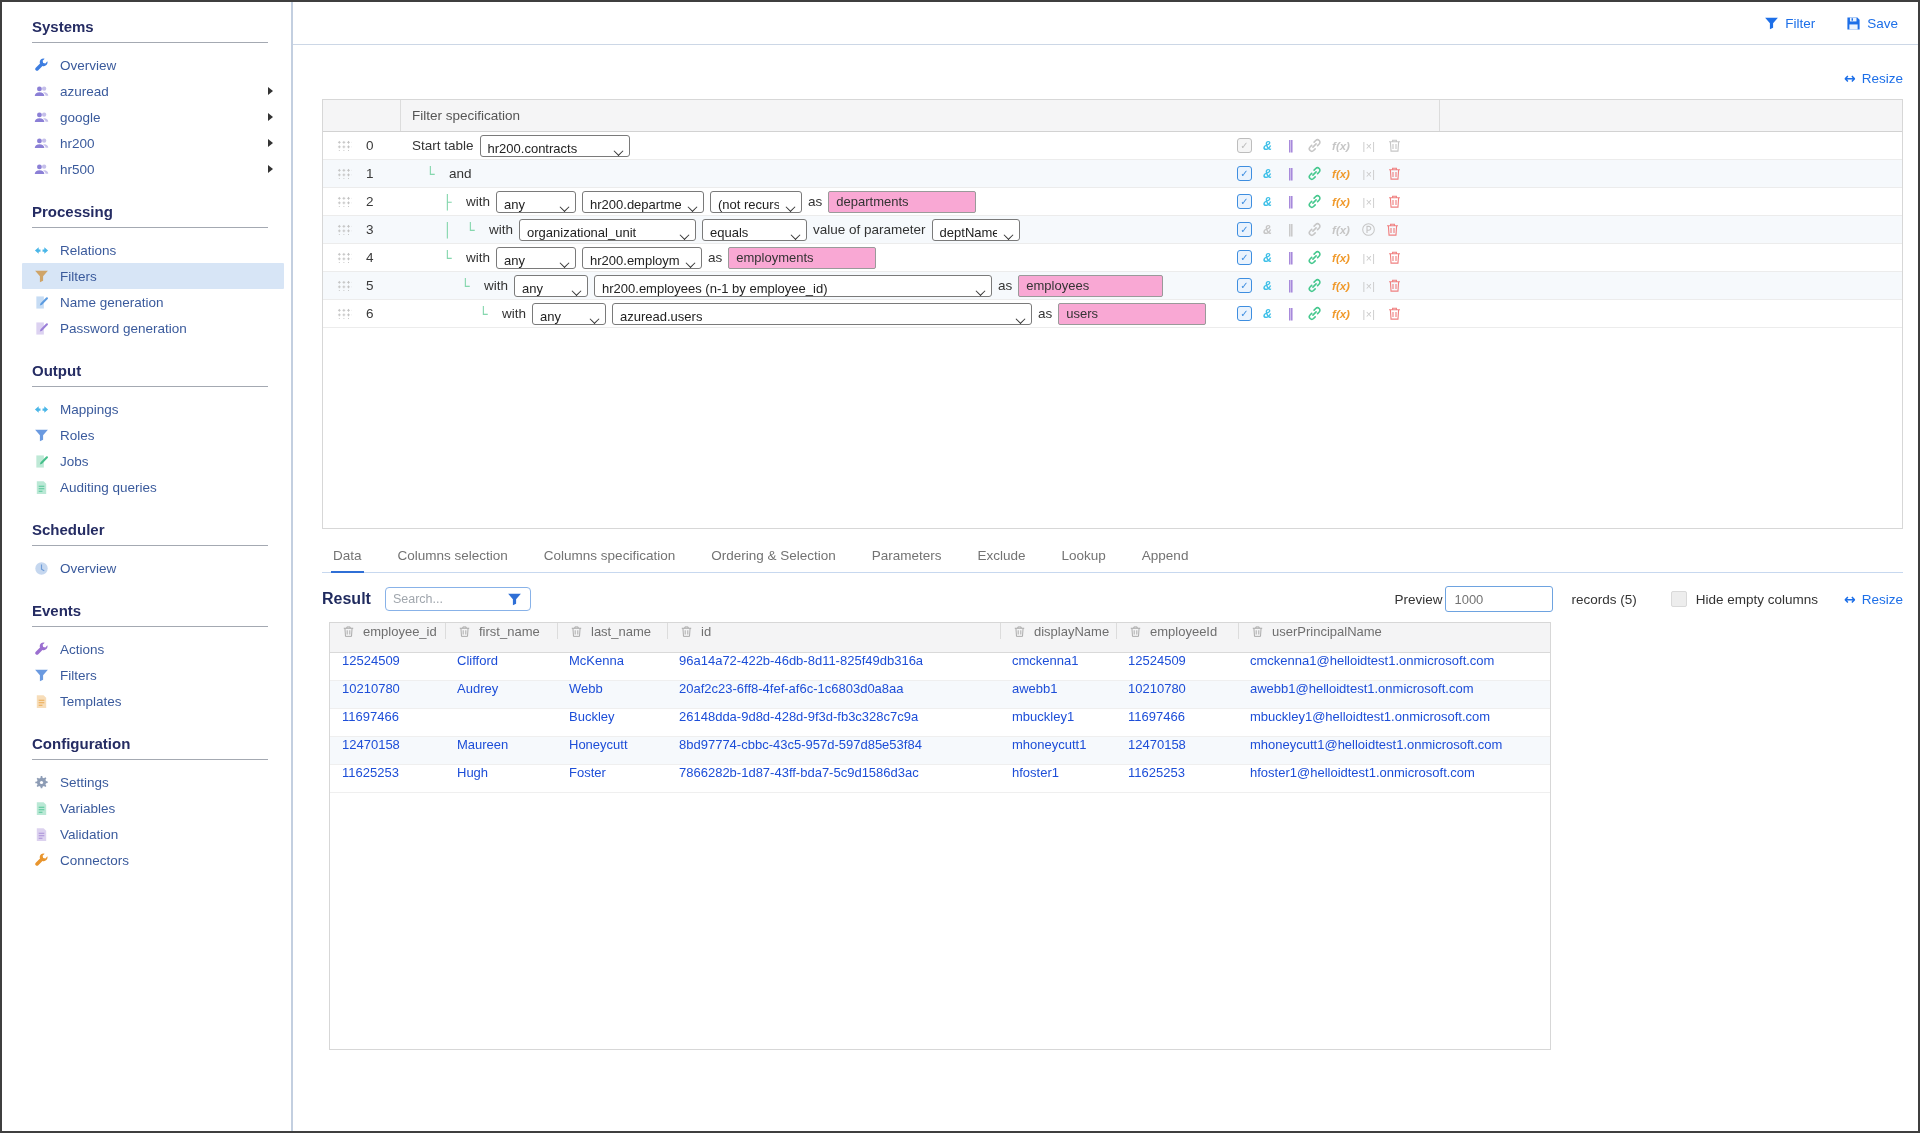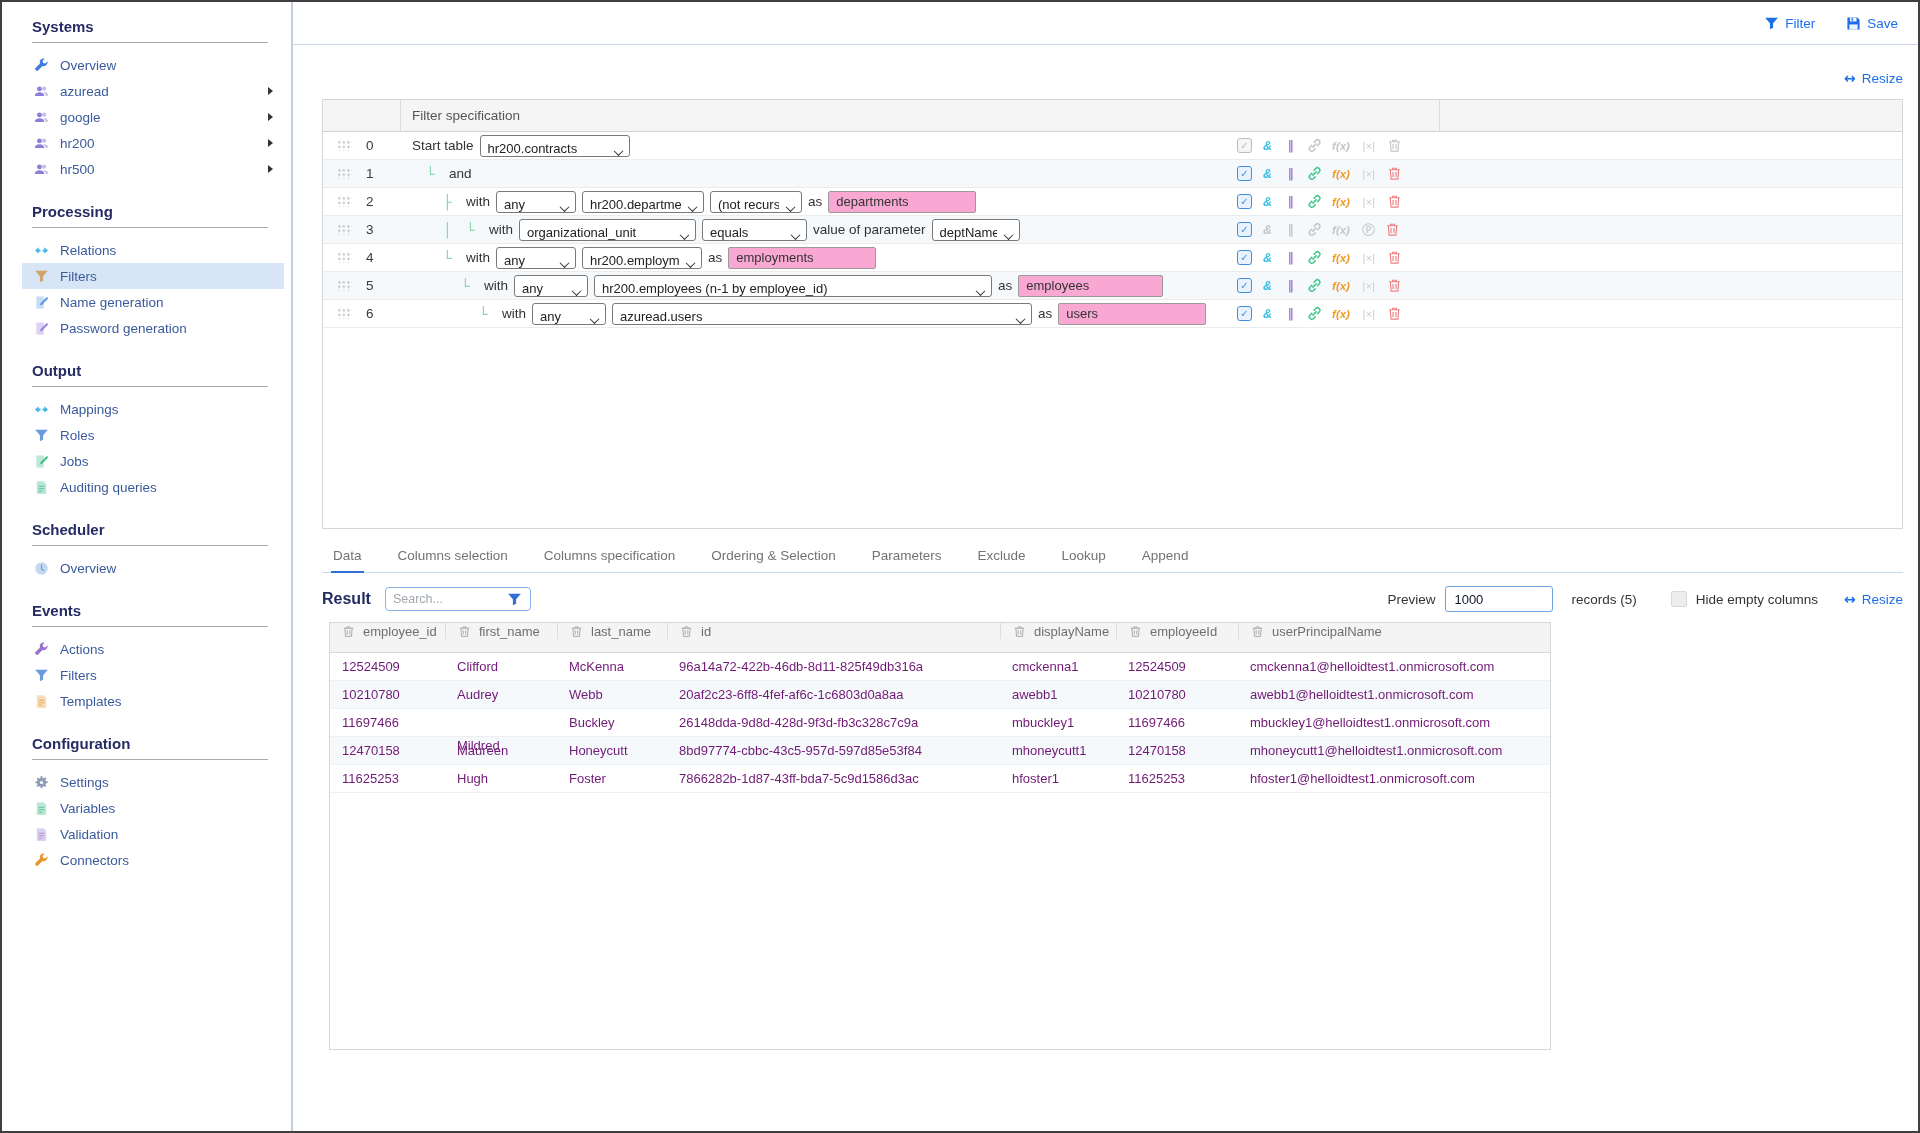--- a/index.html
+++ b/index.html
@@ -54,34 +54,34 @@
   .tab{color:#737373;font-size:13.5px;padding:5px 2px 8px;cursor:pointer;white-space:nowrap}
   .tab.active{border-bottom:2px solid #2f6fd6;margin-bottom:-1px}
 
   
   .result-bar{display:flex;align-items:center;margin:13px 15px 10px 29px;flex-shrink:0}
   .result-title{font-size:16px;font-weight:bold;color:#1f2a5e}
   .search-box{margin-left:14px;width:146px;height:24px;border:1px solid #88b2e8;border-radius:4px;display:flex;align-items:center;padding:0 7px;gap:4px;background:#fff}
   .search-box input{border:none;outline:none;flex:1;font-size:12.5px;font-family:inherit;color:#333;min-width:0;background:transparent}
   .search-box input::placeholder{color:#a0a6ad}
   .preview-label{margin-left:auto;font-size:13.5px;color:#333}
-  .preview-input{width:108px;height:26px;border:1px solid #6ea3e0;border-radius:3px;margin-left:10px;padding:0 8px;font-size:13px;font-family:inherit;color:#0f172a}
+  .preview-input{width:108px;height:26px;border:1px solid #6ea3e0;border-radius:3px;margin-left:3px;padding:0 8px;font-size:13px;font-family:inherit;color:#737373}
   .records-label{margin-left:18px;font-size:13.5px;color:#333}
   .hide-cb{margin-left:34px;width:16px;height:16px;background:#ededed;border:1px solid #d9d9d9;border-radius:2px;cursor:pointer;flex-shrink:0}
   .hide-label{margin-left:9px;font-size:13.5px;color:#333}
   .resize2{margin-left:26px}
 
   
   .result-panel{margin-left:36px;width:1222px;border:1px solid #d7d7d7;height:428px;background:#fff;flex-shrink:0;overflow:hidden}
   .thead{display:flex;height:30px;background:#f4f4f5;border-bottom:1px solid #d9d9d9;align-items:flex-start}
   .hcell{display:flex;align-items:center;gap:7px;padding:0 10px;font-size:13px;color:#6f6f6f;flex-shrink:0;cursor:pointer}
   .hcell+.hcell{border-left:1px solid #dcdcdc}
   .hcell.filler{flex:1}
   .hcell .icn svg{width:13px;height:13px}
-  .trow{display:flex;height:28px;align-items:center;border-bottom:1px solid #efefef;font-size:13px;color:#701a75}
+  .trow{display:flex;height:28px;border-bottom:1px solid #efefef;font-size:13px;color:#1d4ed8}
   .trow.alt{background:#f6f9fc}
   .tcell{padding:0 12px;white-space:nowrap;overflow:hidden;flex-shrink:0}
 </style>
 </head>
 <body>
 
 <div class="screen">
 
   <nav class="sidebar">
       <div class="side-head">Systems</div>

